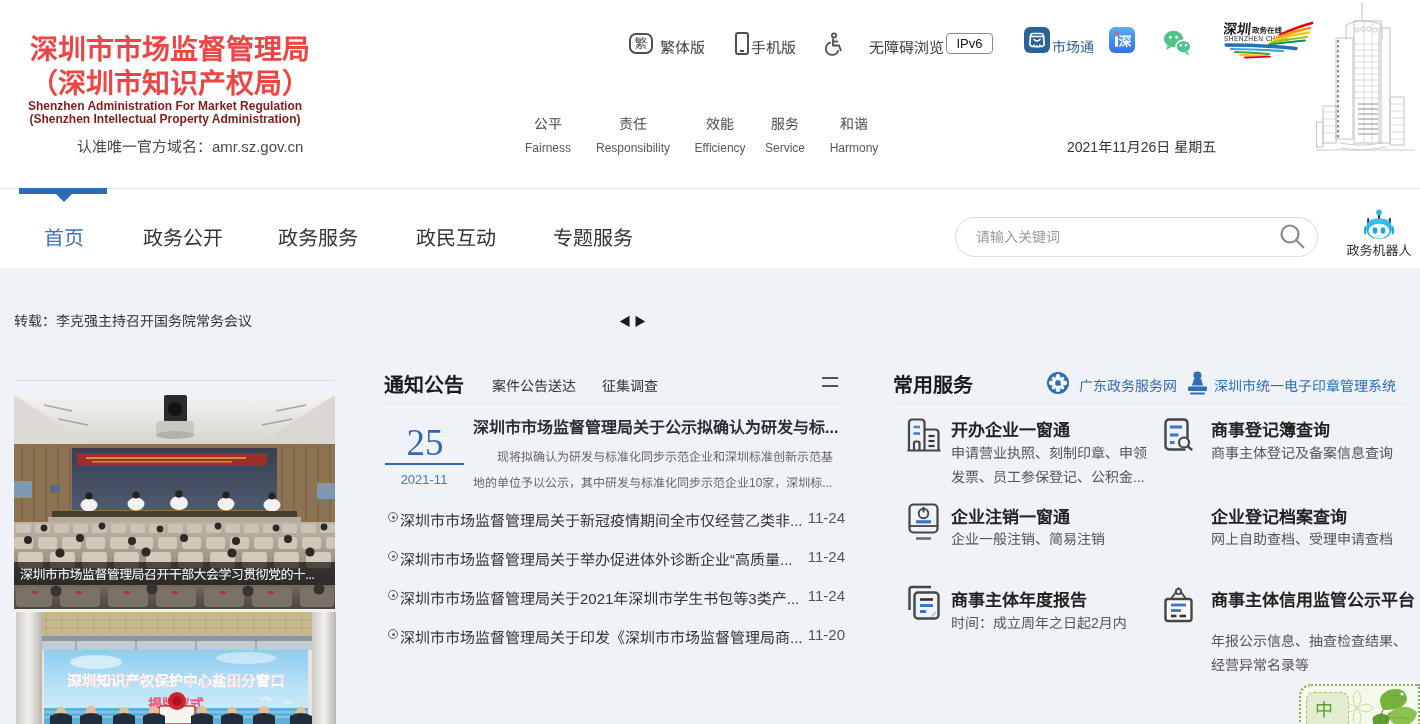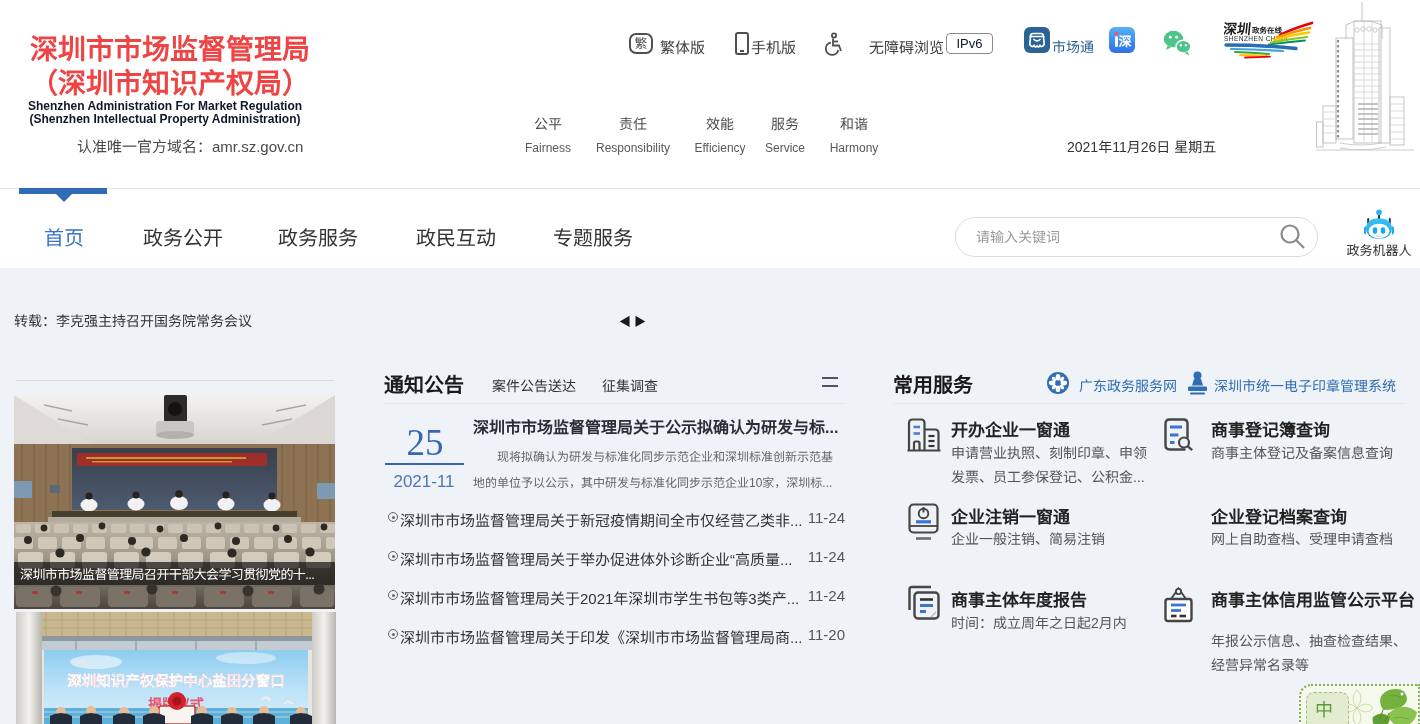--- a/index.html
+++ b/index.html
@@ -3,21 +3,21 @@
 <meta charset="utf-8">
 <title>深圳市市场监督管理局</title>
 <style>
   * { margin:0; padding:0; box-sizing:border-box; }
   html,body { width:1420px; height:724px; overflow:hidden; }
   body { font-family:"Liberation Sans", sans-serif; background:#fff; position:relative; }
   .abs { position:absolute; }
   .graybg { position:absolute; left:0; top:268px; width:1420px; height:456px; background:#eff2f7; }
   
   .logo-cn { position:absolute; left:30px; top:33px; width:300px; font-size:28px; line-height:34px; font-weight:bold; color:#ef4444; letter-spacing:0px; }
-  .logo-en { position:absolute; left:15px; top:100px; width:300px; text-align:center; font-size:12px; line-height:12.5px; font-weight:bold; color:#0f172a; white-space:nowrap; }
+  .logo-en { position:absolute; left:15px; top:100px; width:300px; text-align:center; font-size:12px; line-height:12.5px; font-weight:bold; color:#7f1d1d; white-space:nowrap; }
   .logo-domain { position:absolute; left:77px; top:135px; font-size:15px; color:#4a4a4a; }
   
   .util { position:absolute; top:36px; font-size:15px; color:#404040; }
   .fanbox { position:absolute; left:629px; top:33px; width:24px; height:21px; border:2px solid #4f4f4f; border-radius:7px; font-size:13px; color:#4f4f4f; text-align:center; line-height:17px; }
   .ipv6 { position:absolute; left:946px; top:33px; width:47px; height:21px; border:1px solid #8a8a8a; border-radius:4px; font-size:13px; color:#0f172a; text-align:center; line-height:19px; }
   .appname { position:absolute; left:1052px; top:36px; font-size:14px; color:#275f93; }
   
   .val { position:absolute; top:113px; width:110px; text-align:center; color:#4c4c4c; font-size:14px; }
   .val .en { display:block; margin-top:8px; font-size:12px; color:#595959; }
   .date { position:absolute; left:1067px; top:136px; font-size:14px; color:#333; }
@@ -37,21 +37,21 @@
   
   .photoline { position:absolute; left:16px; top:380px; width:318px; height:1px; background:#dcdcdc; }
   .photo1 { position:absolute; left:14px; top:395px; width:321px; height:214px; overflow:hidden; }
   .photo2 { position:absolute; left:16px; top:612px; width:320px; height:112px; overflow:hidden; }
   
   .col-title { font-size:20px; font-weight:bold; color:#1a1a1a; }
   .notice-tab { position:absolute; top:375px; font-size:14px; color:#333;text-align:center; }
   .divider { position:absolute; height:1px; background:#e6e6e6; }
   .bignum { position:absolute; left:385px; top:421px; width:80px; text-align:center; font-family:"Liberation Serif", serif; font-size:37px; color:#3768af; }
   .bigline { position:absolute; left:385px; top:463px; width:79px; height:2px; background:#3768af; }
-  .bigdate { position:absolute; left:384px; top:472px; width:80px; text-align:center; font-size:17px; color:#4a77b8; }
+  .bigdate { position:absolute; left:384px; top:472px; width:80px; text-align:center; font-size:13px; color:#4a77b8; }
   .feat-title { position:absolute; left:473px; top:414px; width:376px; font-size:16px; font-weight:bold; color:#2a2e38; white-space:nowrap; overflow:hidden; }
   .feat-sum { position:absolute; left:473px; top:444px; width:380px; font-size:12px; line-height:26px; color:#666; white-space:nowrap; }
   .nrow { position:absolute; left:384px; width:461px; height:20px; }
   .nrow .bu { position:absolute; left:4px; top:3px; width:10px; height:10px; border:1px solid #666; border-radius:50%; }
   .nrow .bu i { position:absolute; left:2.5px; top:2.5px; width:3px; height:3px; background:#666; border-radius:50%; }
   .nrow .tx { position:absolute; left:16px; top:0; width:412px; font-size:15px; color:#333; white-space:nowrap; overflow:hidden; }
   .nrow .dt { position:absolute; right:0; top:0; font-size:15px; color:#555; }
   
   .svc-link { position:absolute; top:375px; font-size:14px; color:#2f6eb3; }
   .svc-item-t { position:absolute; font-size:17px; font-weight:bold; color:#222; }

